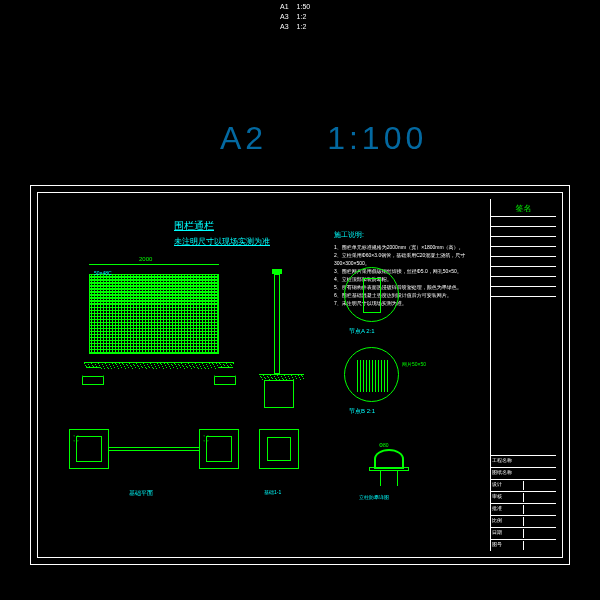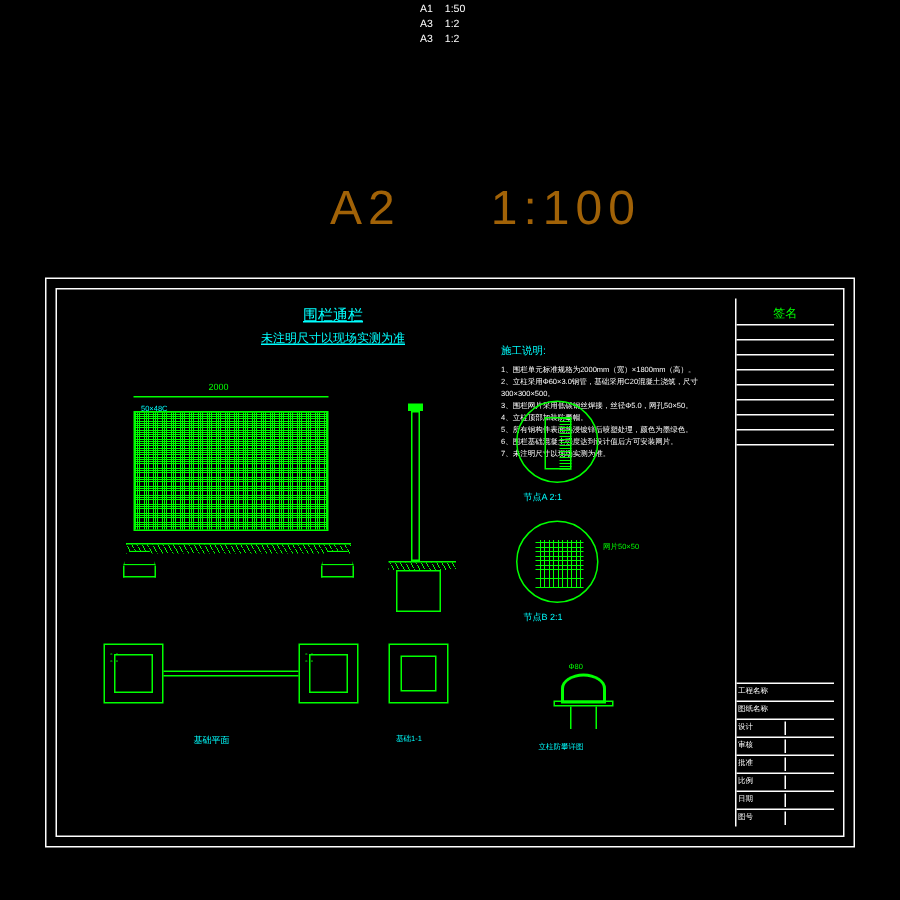--- a/index.html
+++ b/index.html
@@ -1,32 +1,32 @@
 <!DOCTYPE html>
 <html><head>
 <meta charset="utf-8">
 <style>
 *{margin:0;padding:0;box-sizing:border-box}
 body{background:#000;width:600px;height:600px;font-family:Arial,"Microsoft YaHei",sans-serif;position:relative;overflow:hidden}
 .top-legend{position:absolute;top:2px;left:280px;font-size:7px;color:#fff;line-height:1.4}
 .top-legend .row{display:flex;gap:8px}
-.sheet-scale{position:absolute;top:120px;left:220px;color:#a16207;font-size:32px;letter-spacing:4px;font-weight:300}
+.sheet-scale{position:absolute;top:120px;left:220px;color:#0369a1;font-size:32px;letter-spacing:4px;font-weight:300}
 .sheet-scale .gap{display:inline-block;width:60px}
 .frame{position:absolute;top:185px;left:30px;width:540px;height:380px;border:1px solid #fff}
 .inner-frame{position:absolute;top:6px;left:6px;right:6px;bottom:6px;border:1px solid #fff}
 .drawing-area{position:absolute;top:6px;left:6px;right:72px;bottom:6px}
 .titleblock{position:absolute;top:6px;right:6px;bottom:6px;width:66px;border-left:1px solid #fff}
 .tb-header{position:absolute;top:0;left:0;right:0;height:18px;border-bottom:1px solid #fff;color:#0f0;font-size:8px;text-align:center;padding-top:4px}
 .tb-row{border-bottom:1px solid #fff;height:10px}
 .tb-lower{position:absolute;bottom:0;left:0;right:0}
 .tb-lower .cell{border-top:1px solid #fff;height:12px;font-size:5px;color:#fff;padding:1px}
 .tb-lower .split{display:flex}
 .tb-lower .split>div{flex:1;border-right:1px solid #fff}
 .tb-lower .split>div:last-child{border-right:none}
-.title-box{position:absolute;top:4px;left:130px;text-align:center}
+.title-box{position:absolute;top:20px;left:130px;}
 .title-main{color:#0ff;font-size:10px;text-decoration:underline;margin-bottom:3px}
 .title-sub{color:#0ff;font-size:8px;text-decoration:underline}
 .notes{position:absolute;top:30px;left:290px;right:4px;font-size:5px;color:#fff;line-height:1.6}
 .notes-title{color:#0ff;font-size:7px;margin-bottom:3px}
 .fence-elev{position:absolute;top:75px;left:30px;width:160px;height:130px}
 .fence-panel{width:130px;height:80px;border:1px solid #0f0;margin-left:15px;background:repeating-linear-gradient(90deg,#0f0 0,#0f0 0.5px,transparent 0.5px,transparent 1.5px),repeating-linear-gradient(0deg,#0f0 0,#0f0 0.5px,transparent 0.5px,transparent 1.5px)}
 .dim-top{position:absolute;top:-10px;left:15px;width:130px;border-top:1px solid #0f0}
 .dim-top-label{position:absolute;top:-18px;left:65px;color:#0f0;font-size:6px}
 .dim-inner{position:absolute;top:-4px;left:20px;color:#0ff;font-size:5px}
 .ground-line{position:absolute;top:88px;left:10px;width:150px;height:8px;border-top:1px solid #0f0}

